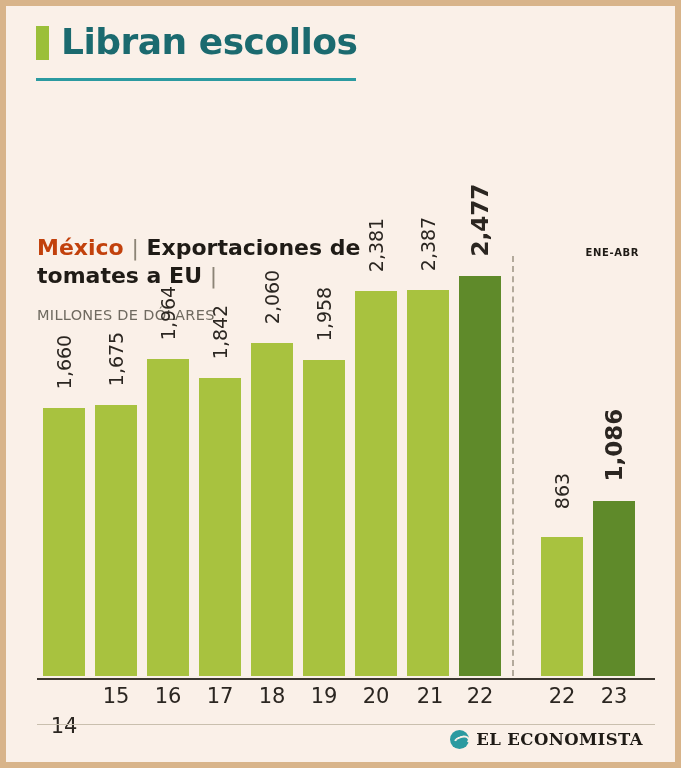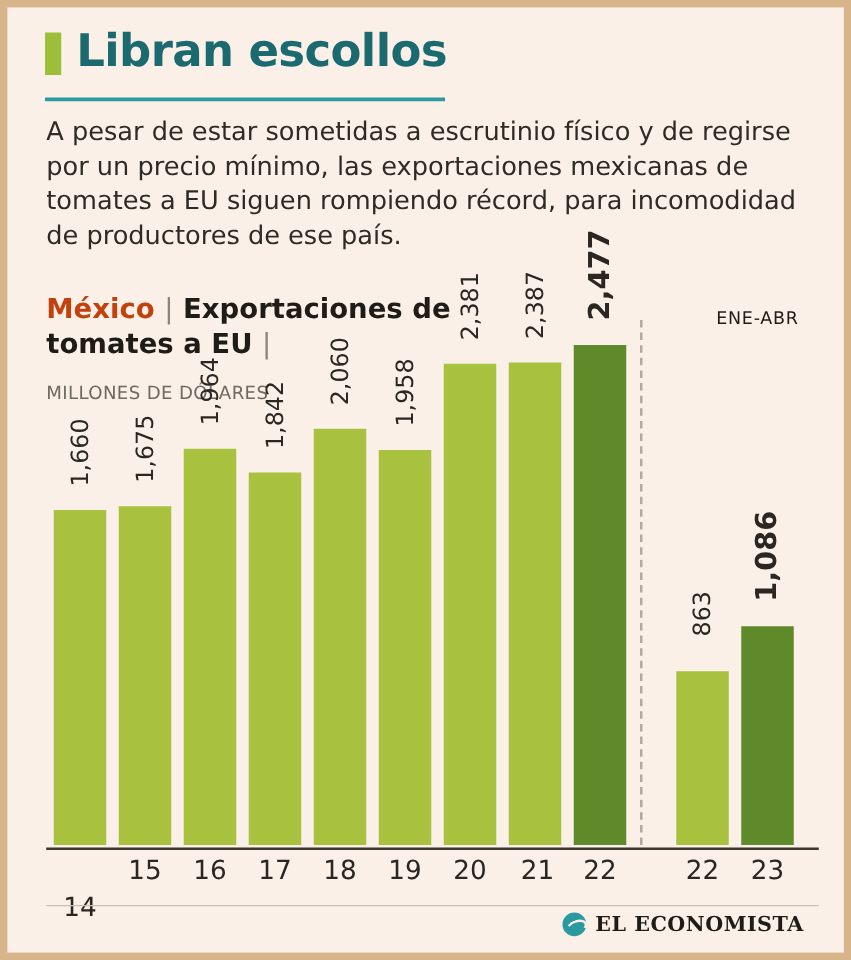--- a/index.html
+++ b/index.html
@@ -96,22 +96,22 @@
     font-size: 14.5px;
     color: #6f6a60;
     letter-spacing: 0.3px;
     margin-top: 18px;
   }
   .eneabr {
     position: absolute;
     right: 36px;
     top: 241px;
     font-family: "DejaVu Sans", sans-serif;
-    font-size: 14px;
-    font-weight: normal;
+    font-size: 10px;
+    font-weight: bold;
     letter-spacing: 0.6px;
     color: #1f1b16;
   }
 
   
   #plot {
     position: absolute;
     left: 31px;
     top: 250px;
     width: 618px;
@@ -244,21 +244,20 @@
 <body>
 
 <div id="page">
   <div class="inner">
 
     <div class="title-row">
       <div class="title-marker"></div>
       <div class="title-text">Libran escollos</div>
     </div>
     <div class="title-rule"></div>
-    <div class="deck">A pesar de estar sometidas a escrutinio físico y de regirse por un precio mínimo, las exportaciones mexicanas de tomates a EU siguen rompiendo récord, para incomodidad de productores de ese país.</div>
 
     <div class="chart-head">
       <div class="line1">
         <span class="mex">México</span>
         <span class="pipe">|</span>
         <span>Exportaciones de tomates a EU</span>
         <span class="pipe">|</span>
       </div>
       <div class="units">MILLONES DE DÓLARES</div>
     </div>

